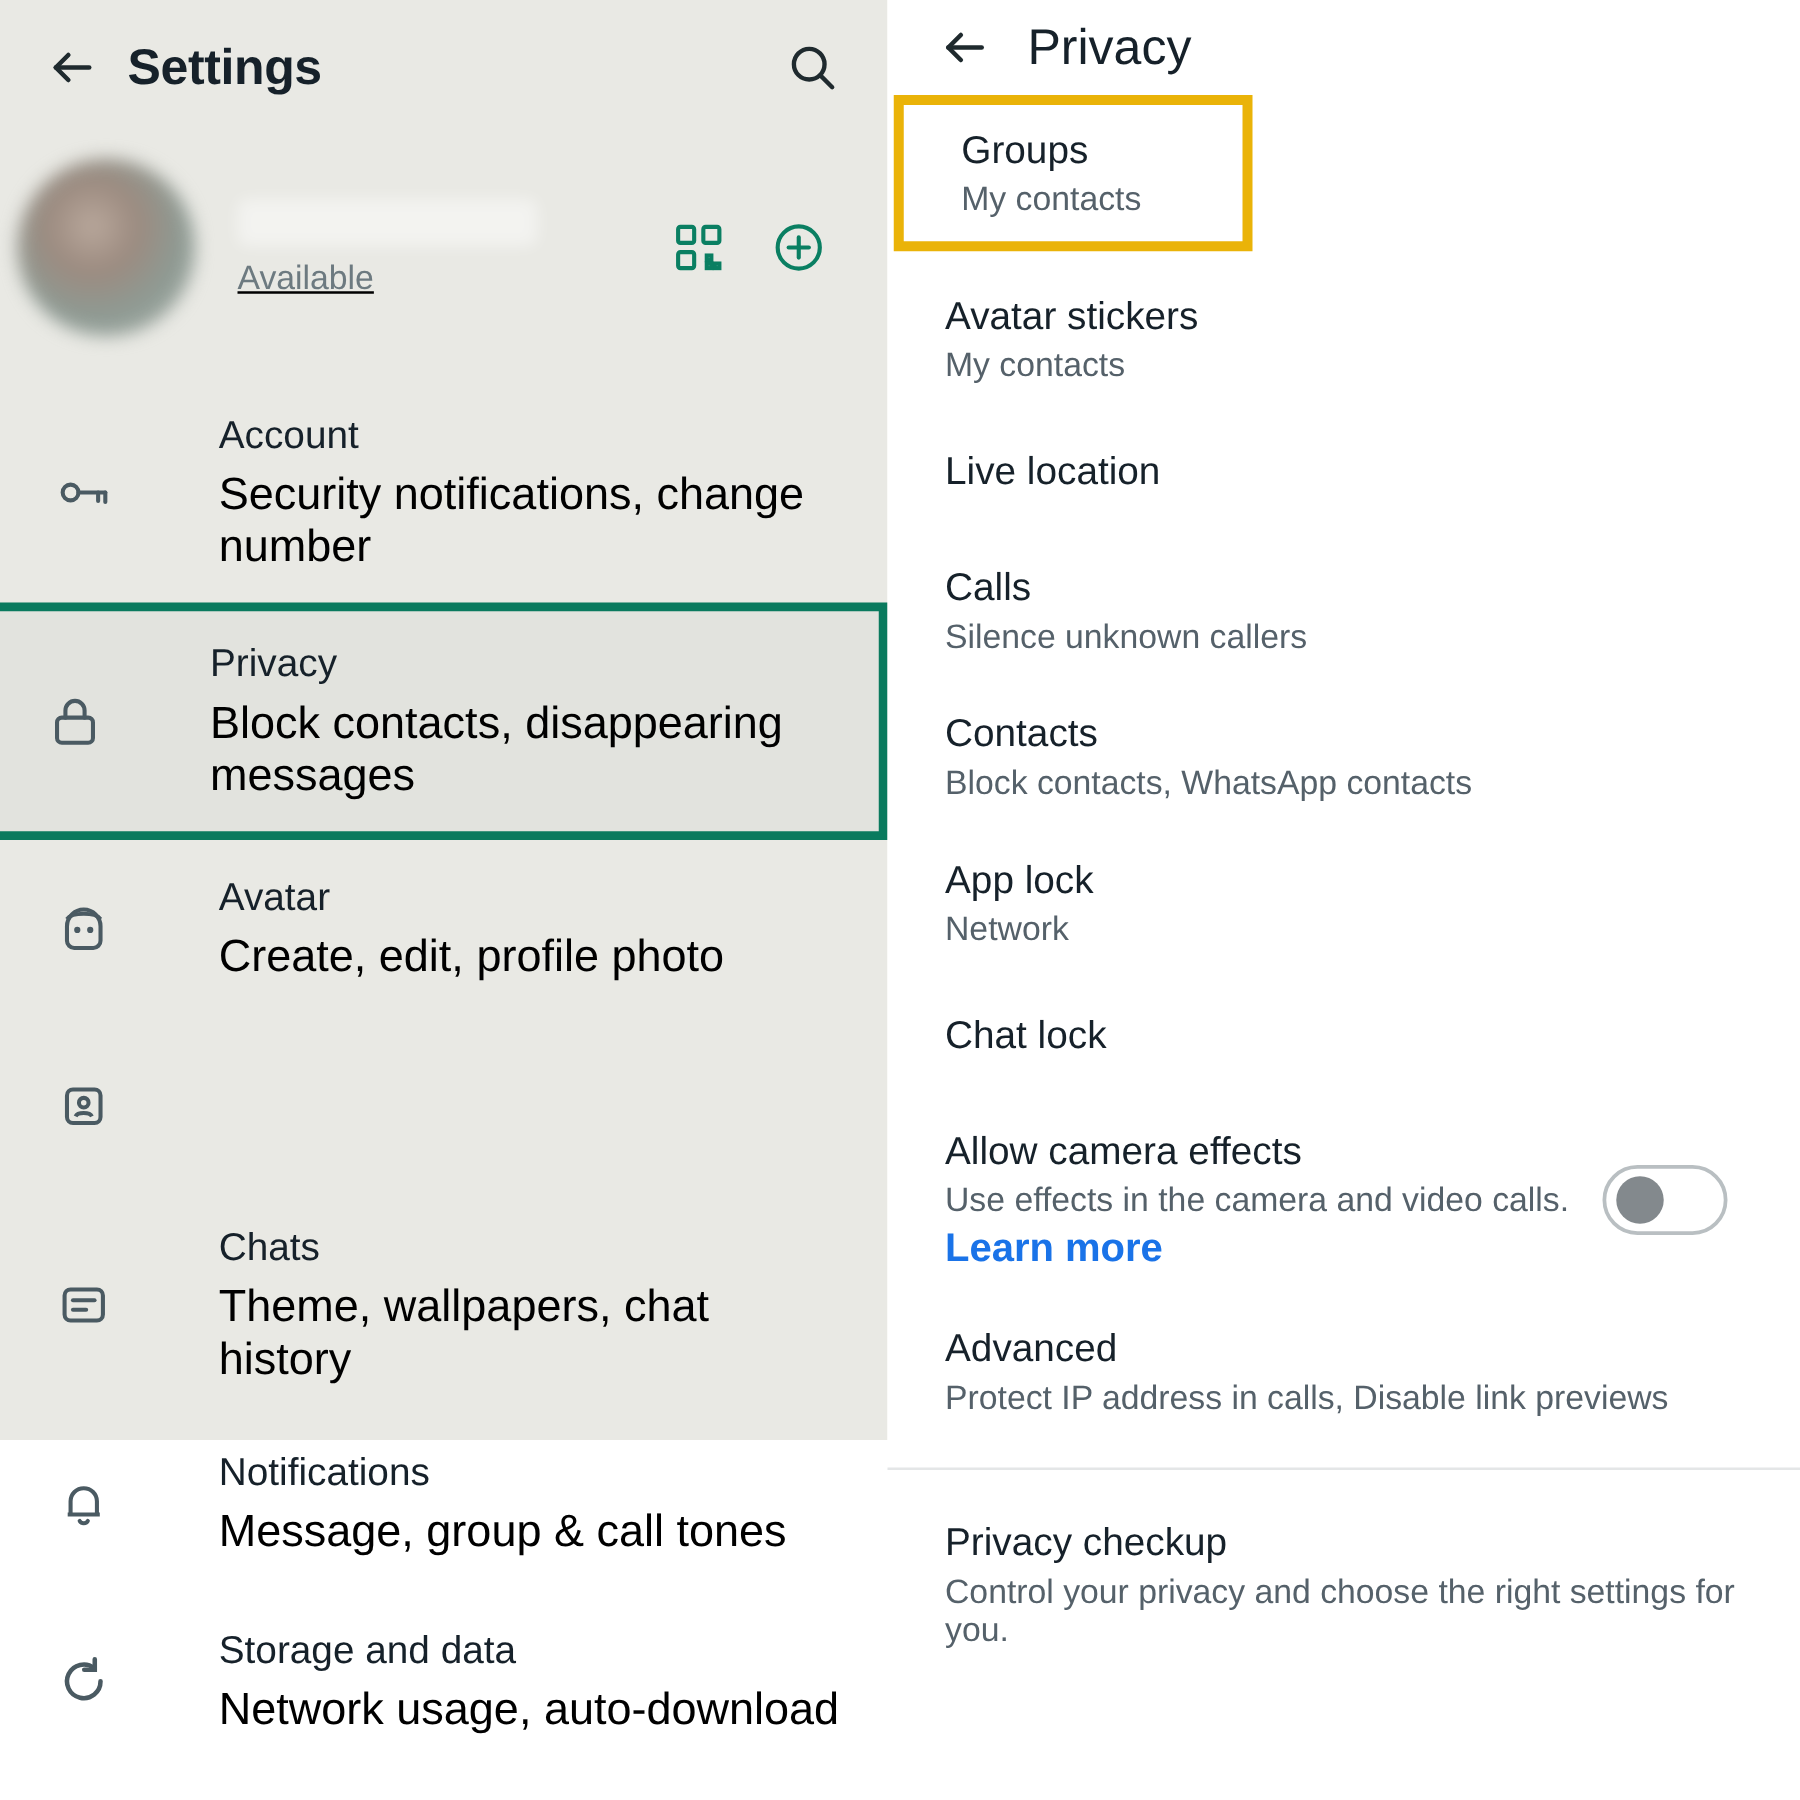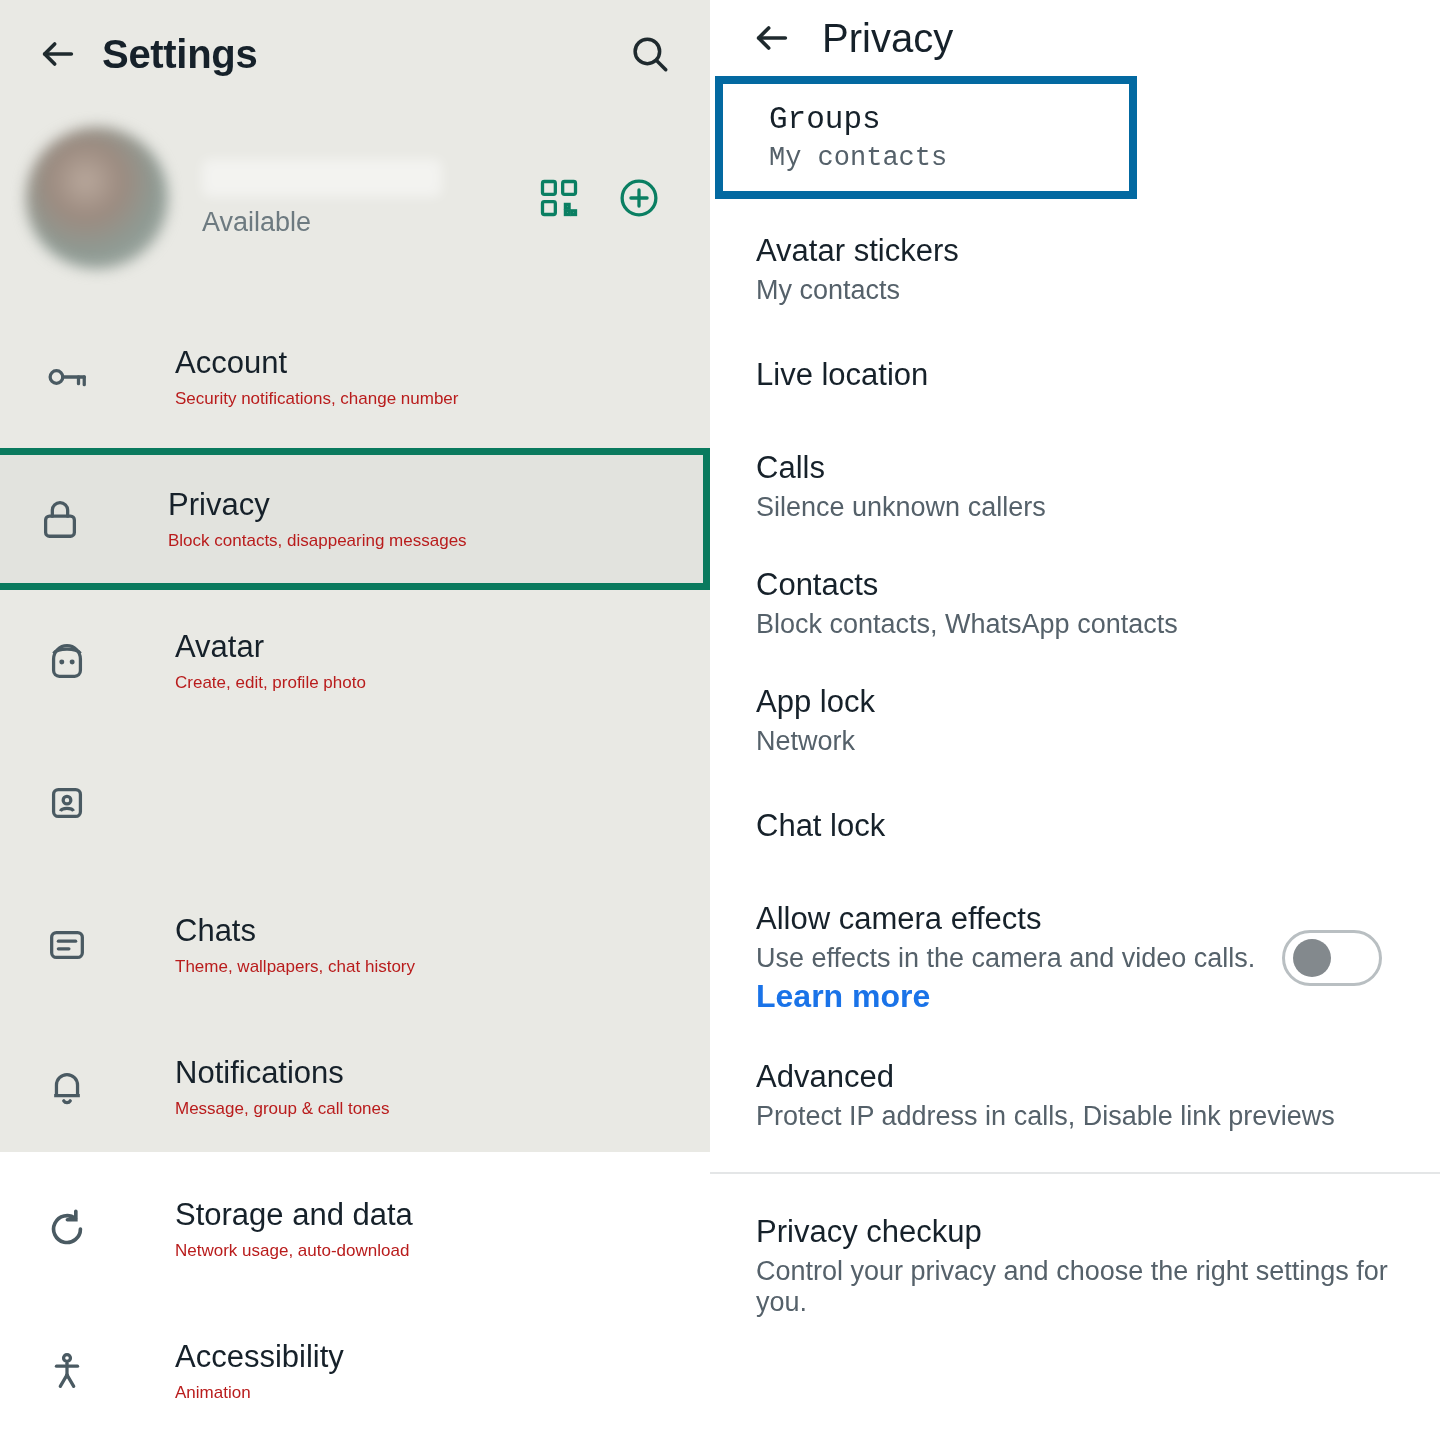--- a/index.html
+++ b/index.html
@@ -45,22 +45,23 @@
     margin-left: auto;
     width: 48px; height: 48px;
     display: flex; align-items: center; justify-content: center;
     color: #1f2a2e;
   }
 
   .profile-row {
     height: 180px;
     display: flex;
     align-items: center;
-    padding: 0 28px 0 14px;
+    padding: 0 28px 0 2px;
     position: relative;
+    text-decoration: underline;
   }
   .avatar {
     width: 142px; height: 142px;
     border-radius: 50%;
     flex: 0 0 142px;
     background:
       radial-gradient(circle at 42% 38%, #b9a89c 0%, #9c8b80 30%, #8e9a93 60%, #adb5ae 100%);
     filter: blur(7px);
     margin-left: 12px;
   }
@@ -109,22 +110,22 @@
     display: flex; align-items: center; justify-content: center;
     color: #4a5a62;
   }
   .settings-text { margin-left: 34px; }
   .settings-title {
     font-size: 31px;
     color: #16212a;
     margin-bottom: 8px;
   }
   .settings-sub {
-    font-size: 17px;
-    color: #b91c1c;
+    font-size: 36px;
+    color: #000000;
   }
 
   
   .settings-item.highlighted {
     background: #e2e3de;
     border: 7px solid #0a7a5e;
     padding-left: 27px;
     margin-left: -7px;
     width: 717px;
   }
@@ -188,25 +189,24 @@
     top: 6px; left: 8px;
   }
   .divider {
     height: 2px;
     background: #e4e6e7;
     margin: 18px 0;
   }
 
   
   .privacy-item.highlighted {
-    border: 8px solid #0369a1;
+    border: 8px solid #eab308;
     padding: 18px 46px;
     margin-left: 5px;
-    width: 422px;
-    font-family: Liberation Mono, monospace;
+    width: 287px;
   }
   .groups-spacer { height: 12px; }
 </style>
 </head>
 <body>
 
 <div class="screen">
 
   <div class="left-pane">
 

